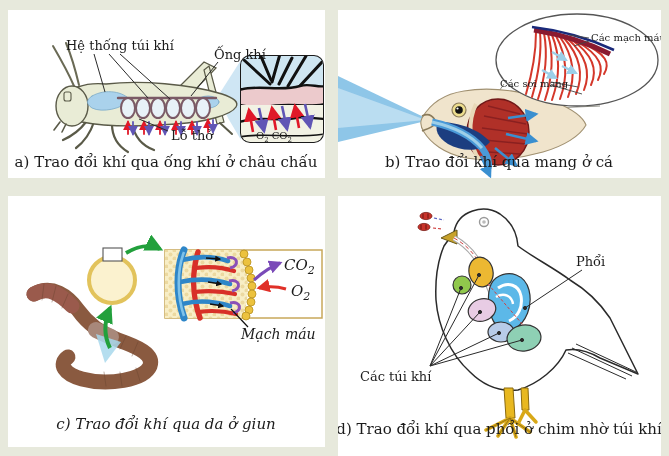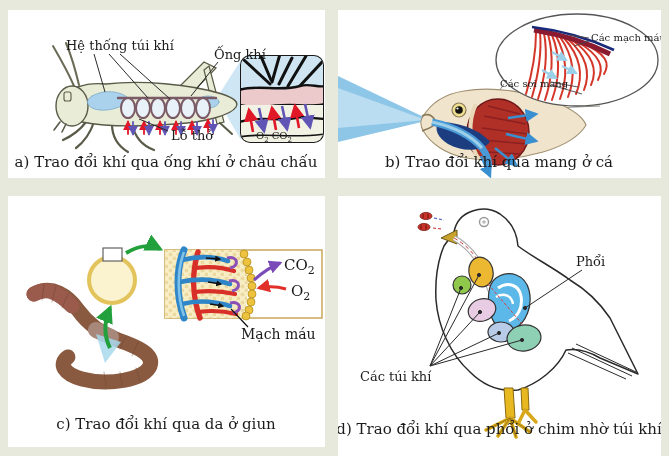--- a/index.html
+++ b/index.html
@@ -9,21 +9,21 @@
     position:relative;
     font-family:"DejaVu Serif","Liberation Serif",serif;
     overflow:hidden;
   }
   .panel{
     position:absolute;
     background:#ffffff;
   }
   #panel-a{left:8px;top:10px;width:317px;height:168px;}
   #panel-b{left:338px;top:10px;width:323px;height:168px;}
-  #panel-c{left:8px;top:196px;width:317px;height:251px;}
+  #panel-c{left:8px;top:196px;width:317px;height:251px;font-style:italic;}
   #panel-d{left:338px;top:196px;width:323px;height:313px;}
   svg{display:block;}
   text{font-family:"DejaVu Serif","Liberation Serif",serif;fill:#1b1b1b;}
   .caption{font-size:15px;}
   .lbl{font-size:13px;}
   .lbl-sm{font-size:10px;}
   .lbl-md{font-size:14px;}
 </style>
 </head>
 <body>

